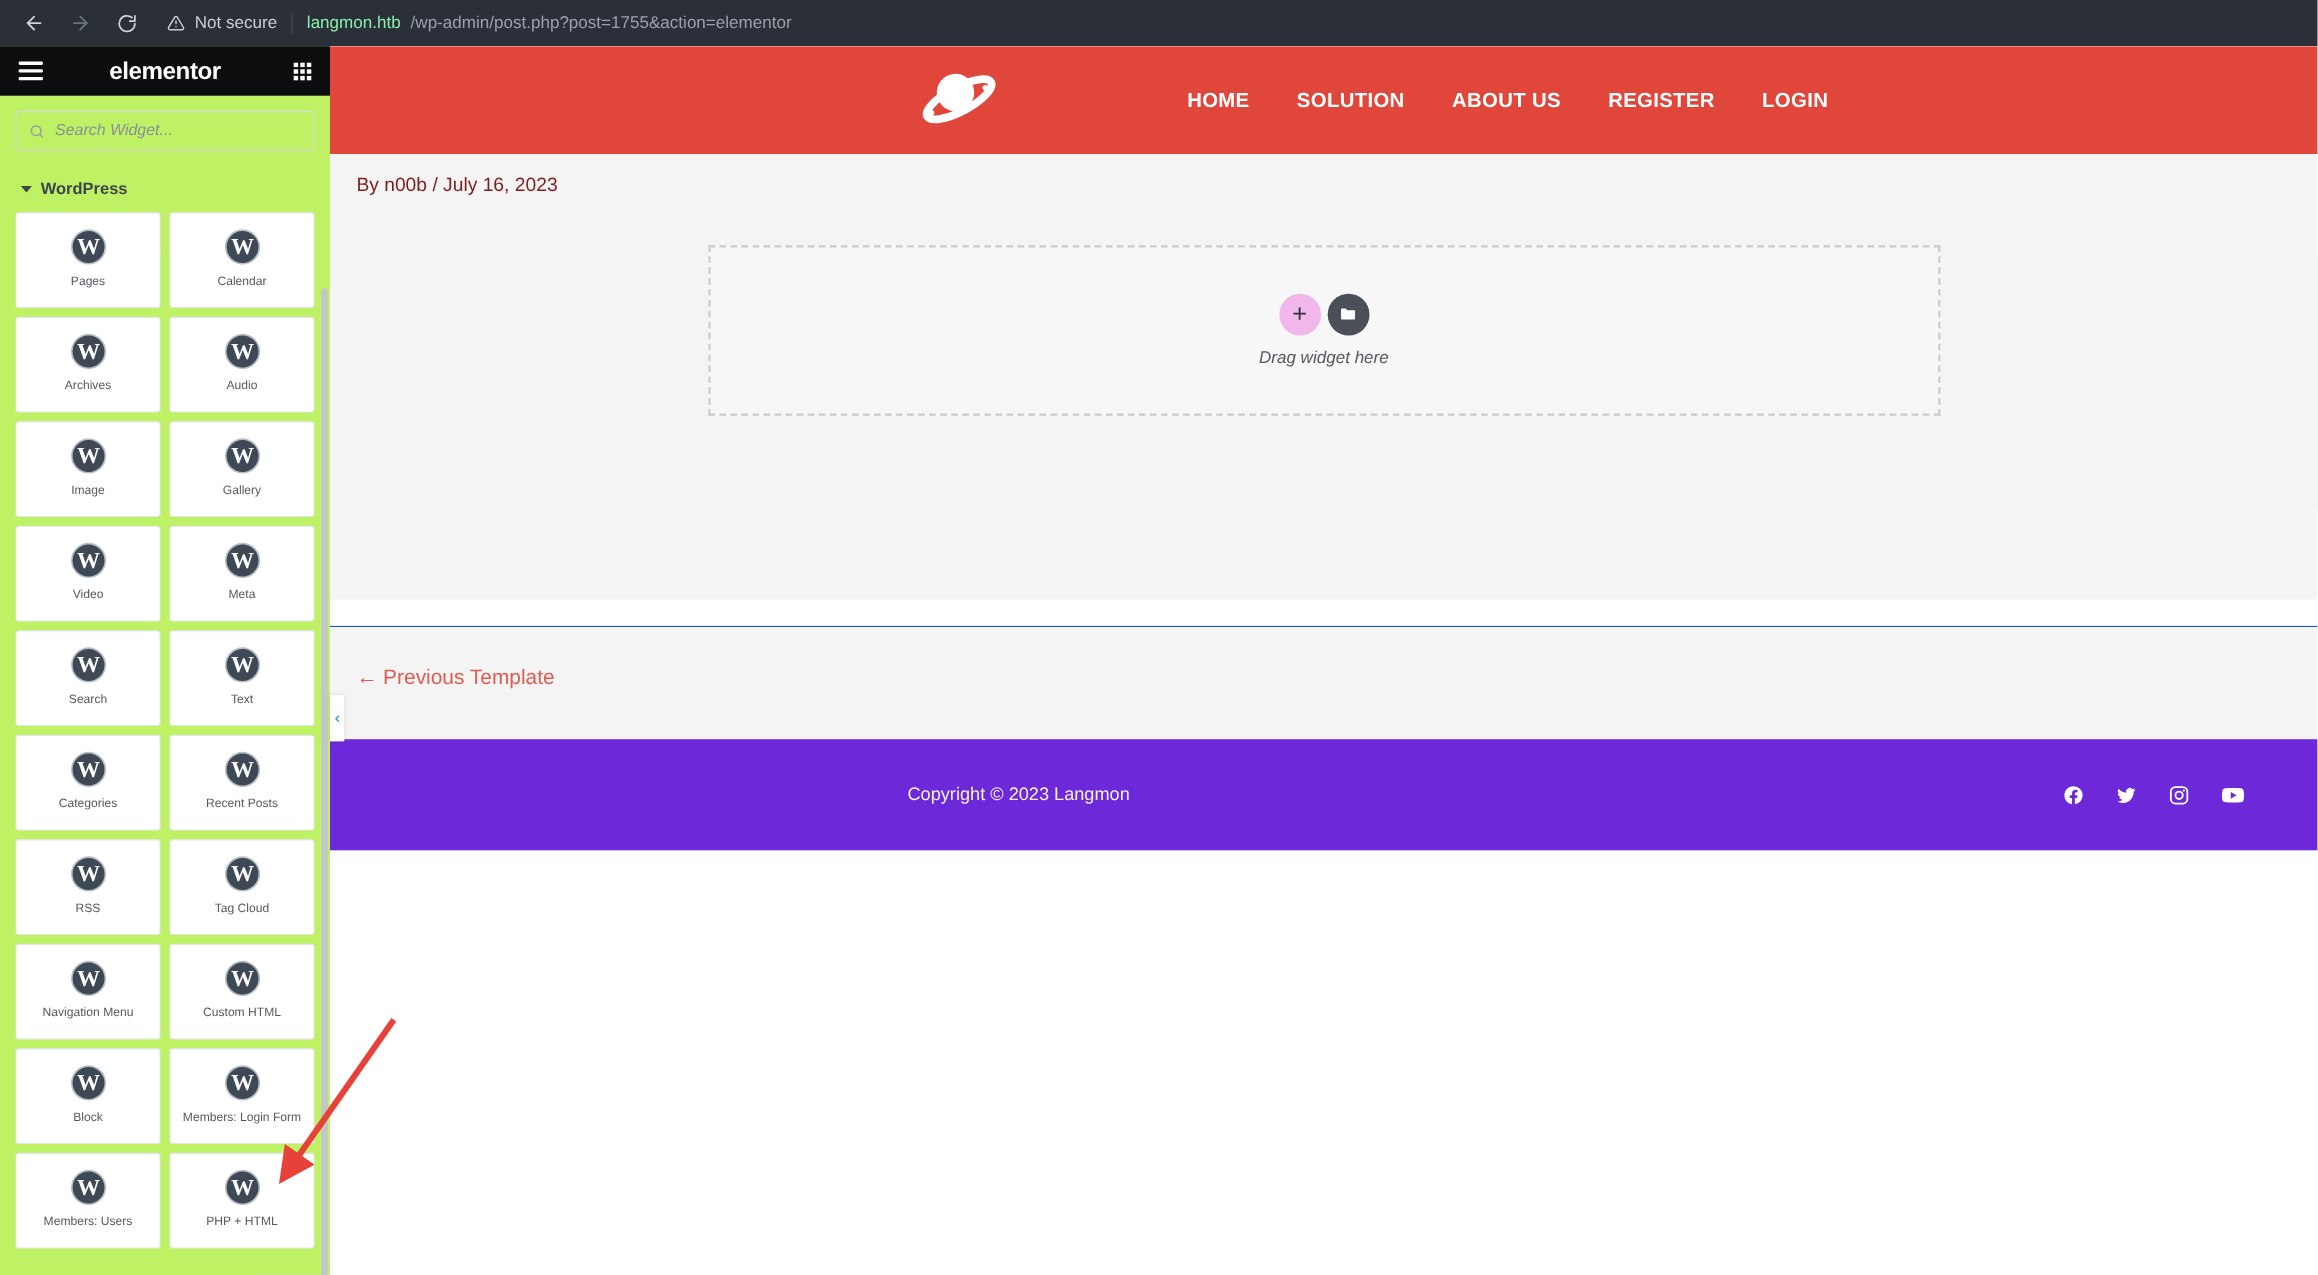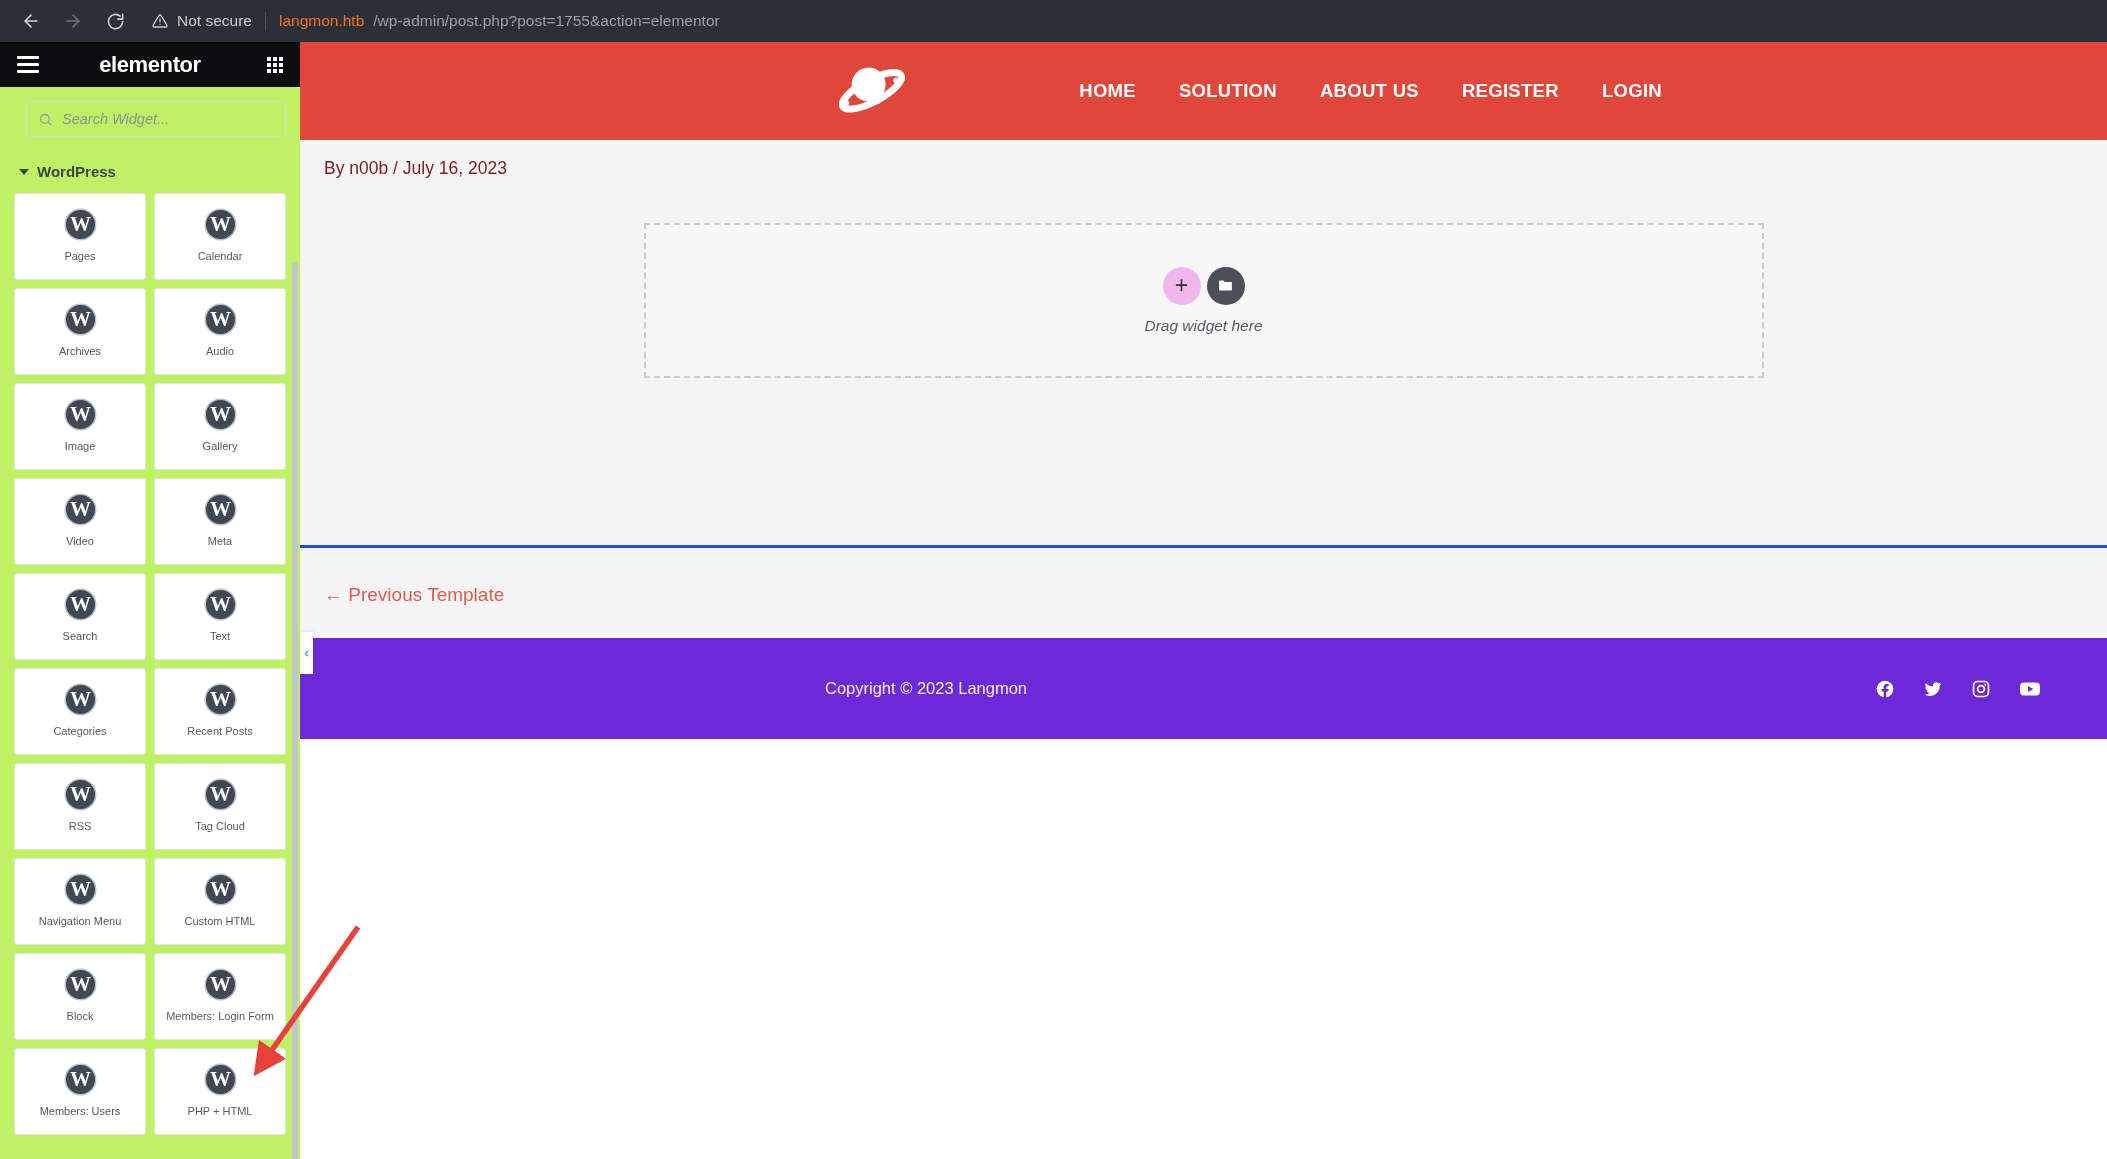--- a/index.html
+++ b/index.html
@@ -38,21 +38,21 @@
     font-size: 15.5px;
     color: #c9ced6;
     overflow: hidden;
     white-space: nowrap;
   }
   .warn-icon { color: #c8cdd5; display: flex; align-items: center; flex: none; }
   .not-secure { color: #c9ced6; font-size: 15.5px; flex: none; }
   .omni-divider {
     width: 1px; height: 19px; background: #4a4f59; flex: none; margin: 0 4px;
   }
-  .url-host { color: #f97316; font-size: 15.5px; }
+  .url-host { color: #86efac; font-size: 15.5px; }
   .url-path { color: #9aa1ac; font-size: 15.5px; }
 
   
   .app {
     display: flex;
     height: 1117px;
     width: 2107px;
     position: relative;
   }
 
@@ -88,21 +88,21 @@
     margin-left: -6px;
   }
   .grid-icon {
     display: grid;
     grid-template-columns: repeat(3, 4px);
     grid-template-rows: repeat(3, 4px);
     gap: 2px;
   }
   .grid-icon i { background: #ffffff; display: block; }
 
-  .search-wrap { padding: 14px 14px 0 26px; flex: none; border-radius: 24px; }
+  .search-wrap { padding: 14px 14px 0 14px; flex: none; border-radius: 24px; }
   .search-box {
     height: 36px;
     border: 1px solid #d5d8dc;
     border-radius: 3px;
     display: flex;
     align-items: center;
     padding: 0 11px;
     gap: 9px;
   }
   .search-box svg { flex: none; color: #9aa0a6; }
@@ -271,22 +271,23 @@
   .dz-add span { font-size: 23px; color: #2b2f38; line-height: 1; font-weight: 300; }
   .dz-folder { background: #4b5058; }
   .dz-label {
     font-size: 15.5px;
     font-style: italic;
     color: #54595f;
   }
 
   .prev-template-strip {
     background: #f4f4f4;
-    border-top: 3px solid #1d4ed8;
-    padding: 36px 0 32px 24px;
+    border-top: 1px solid #1d4ed8;
+    padding: 36px 0 44px 24px;
+    margin-top: 24px;
   }
   .prev-template {
     color: #e05c4f;
     font-size: 19px;
     text-decoration: none;
   }
 
   .site-footer {
     background: #6d28d9;
     height: 101px;

